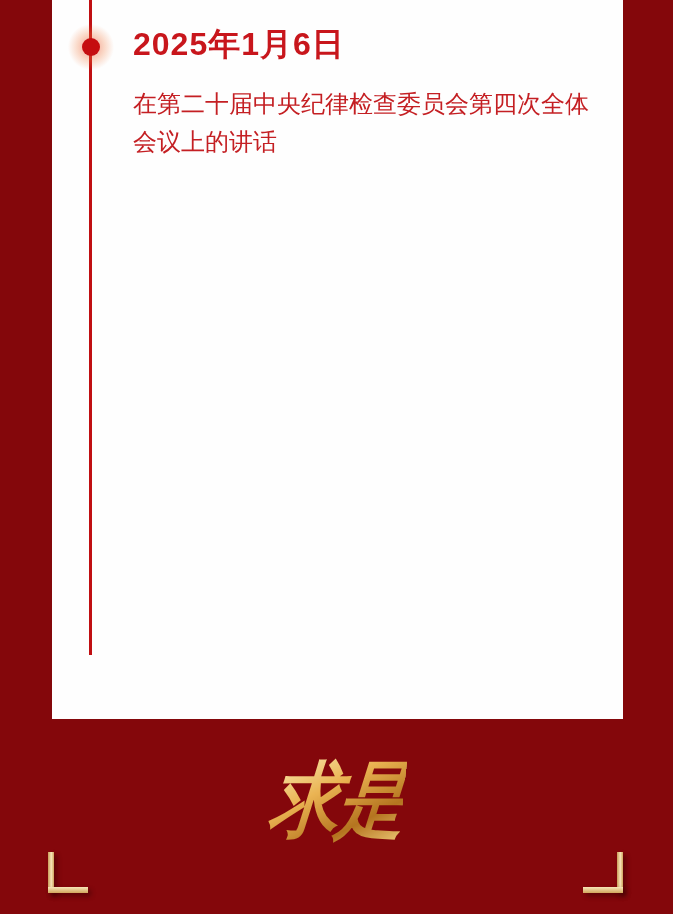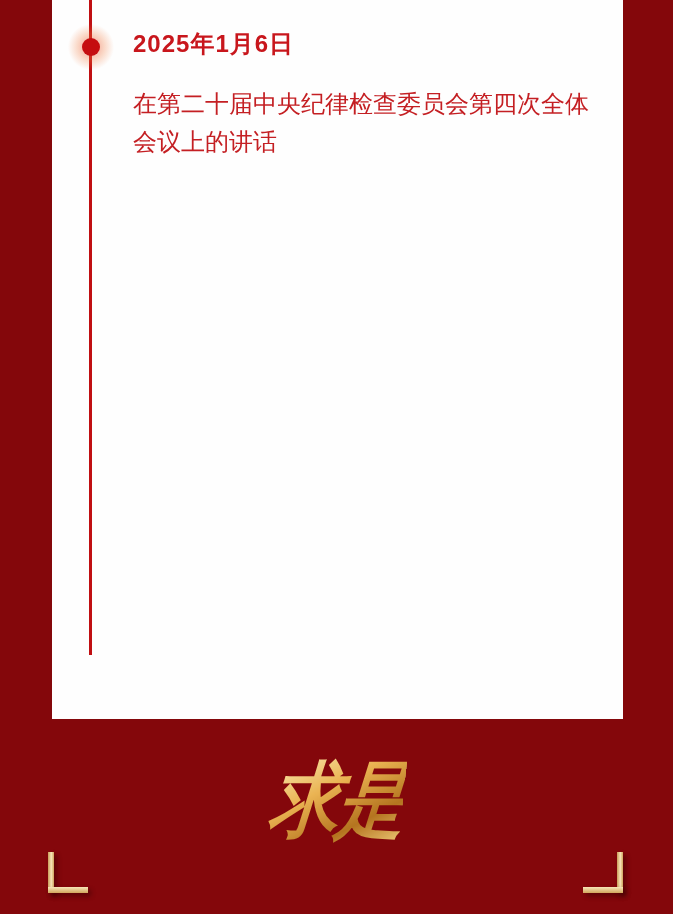--- a/index.html
+++ b/index.html
@@ -40,21 +40,21 @@
     border-radius: 50%;
     background: #c50d10;
   }
   .content {
     position: absolute;
     left: 81px; top: 0;
     width: 464px;
   }
   .date-heading {
     margin: 22px 0 12px 0;
-    font-size: 24px;
+    font-size: 32px;
     line-height: 44px;
     font-weight: bold;
     color: #c8161c;
     letter-spacing: 1px;
   }
   .speech-source {
     margin-top: 19px;
     font-size: 24px;
     line-height: 38px;
     color: #c41f23;

